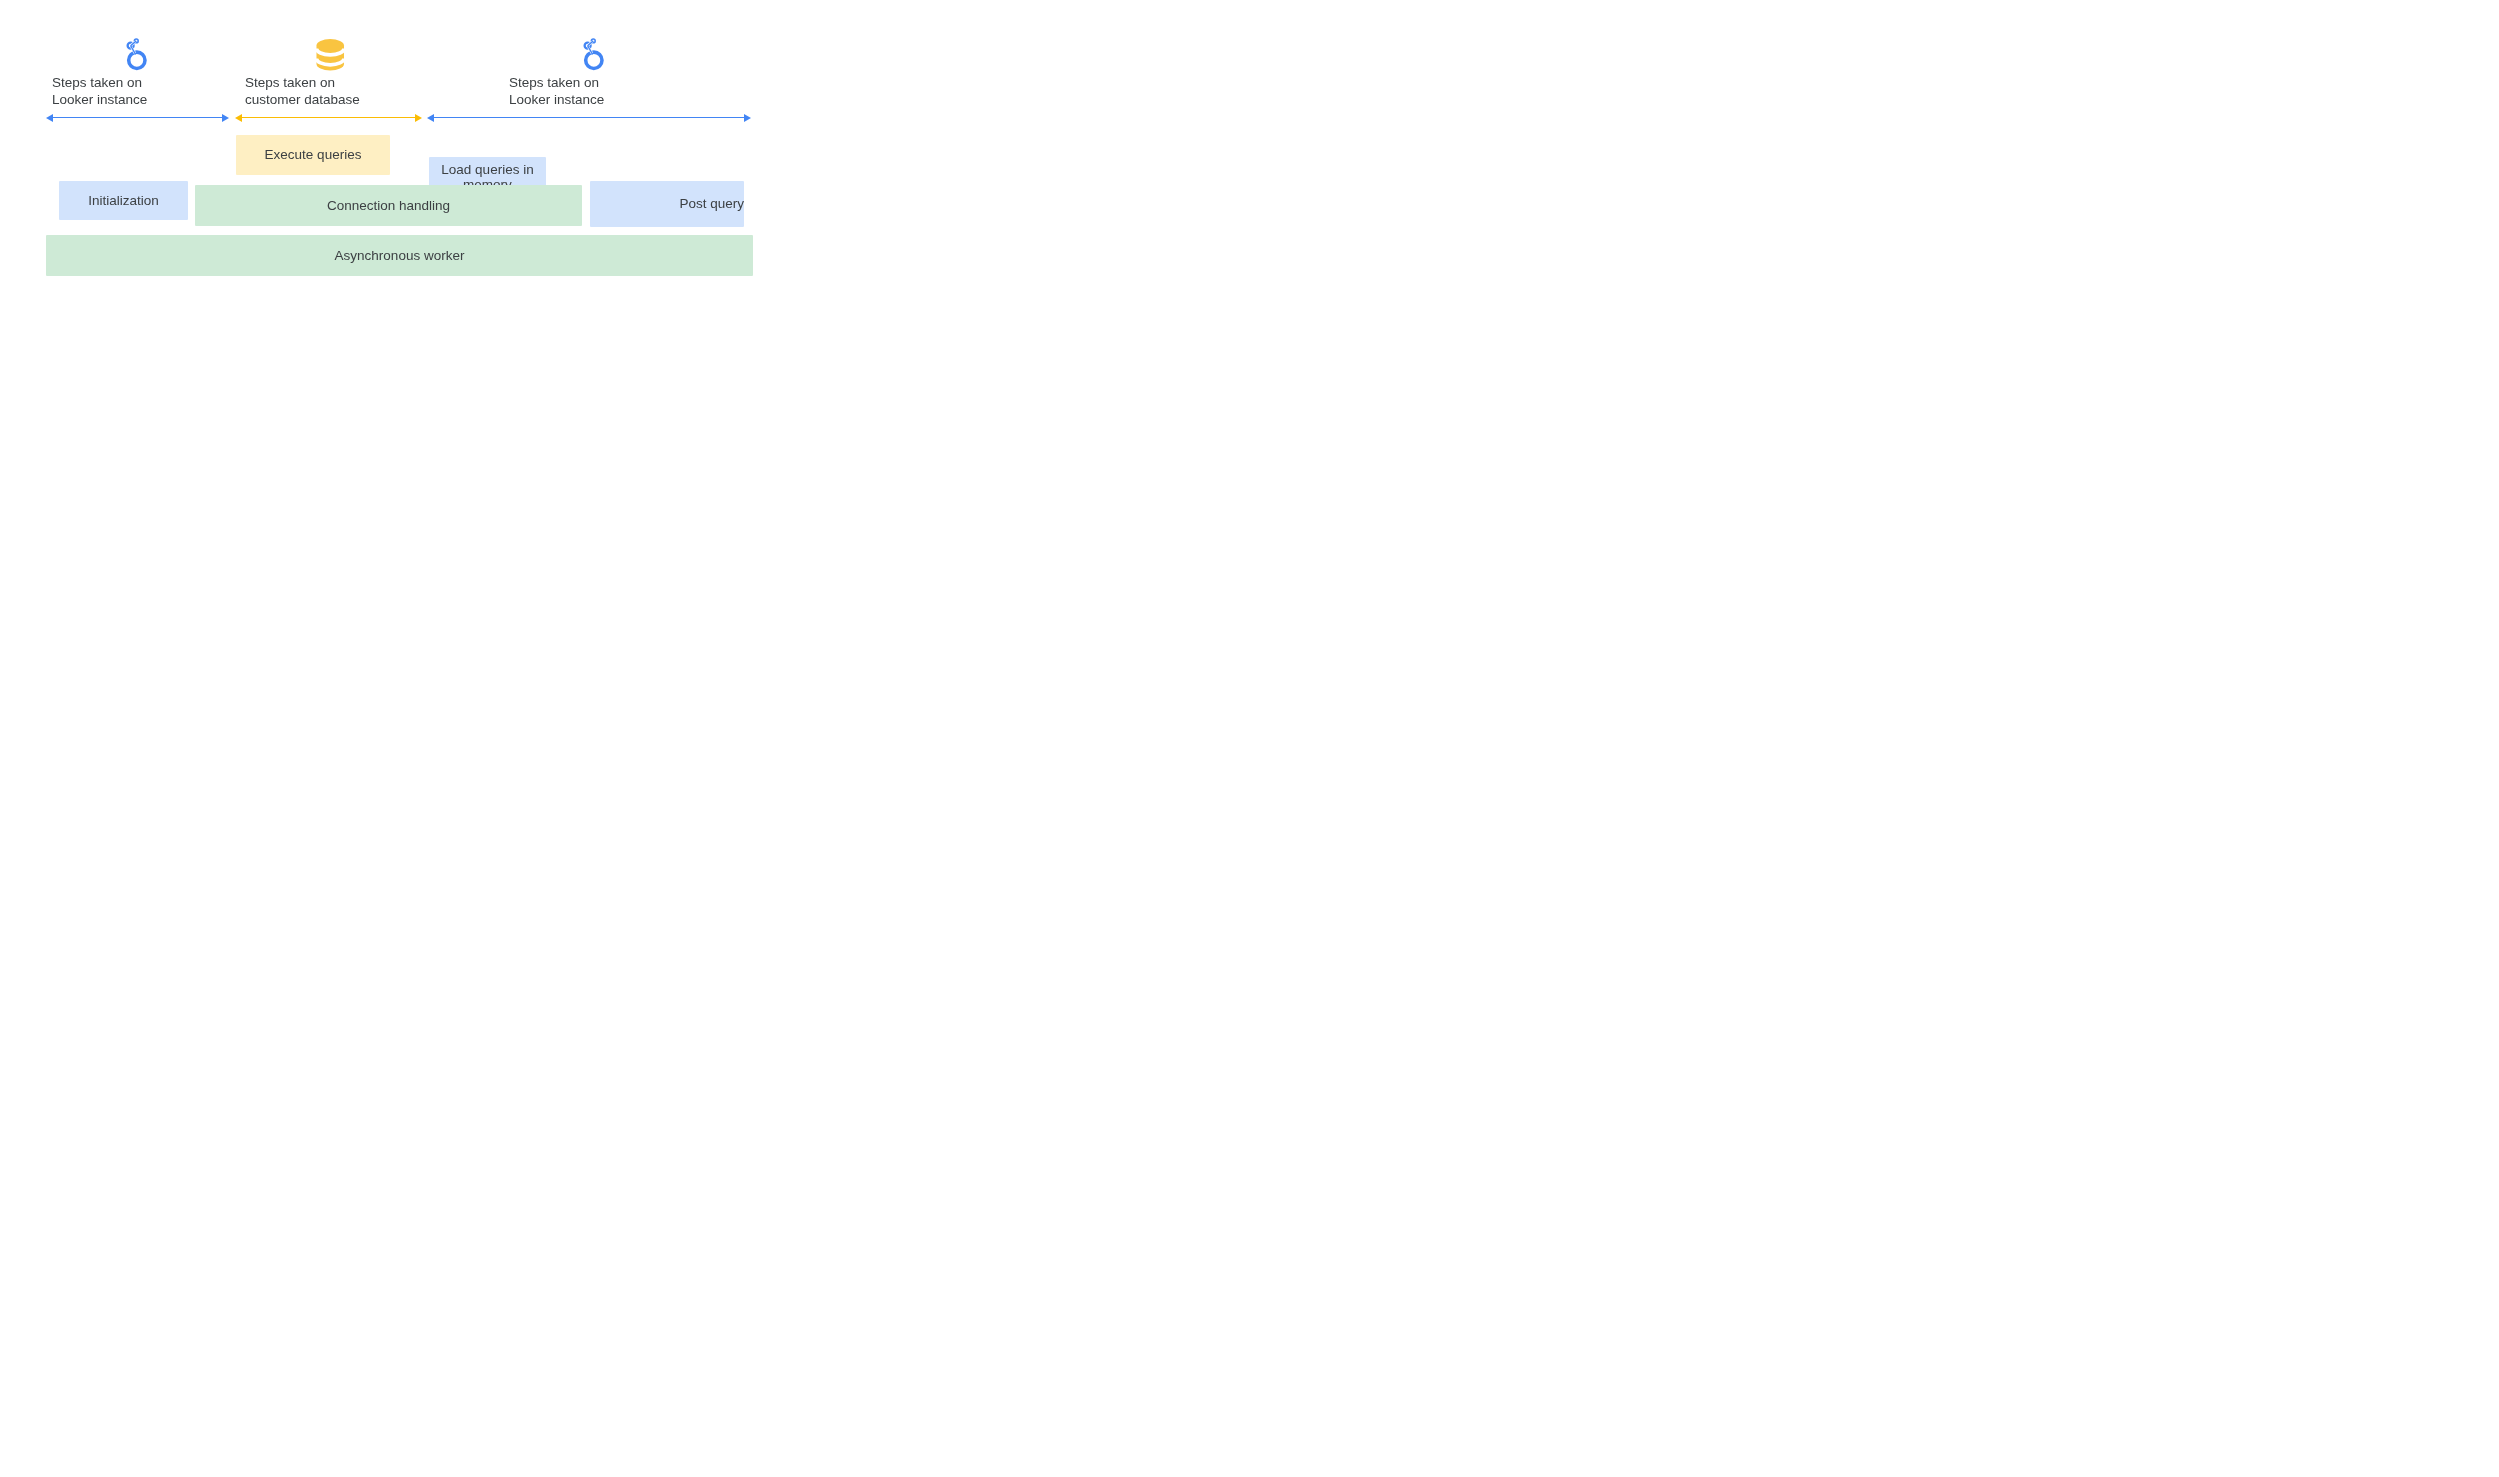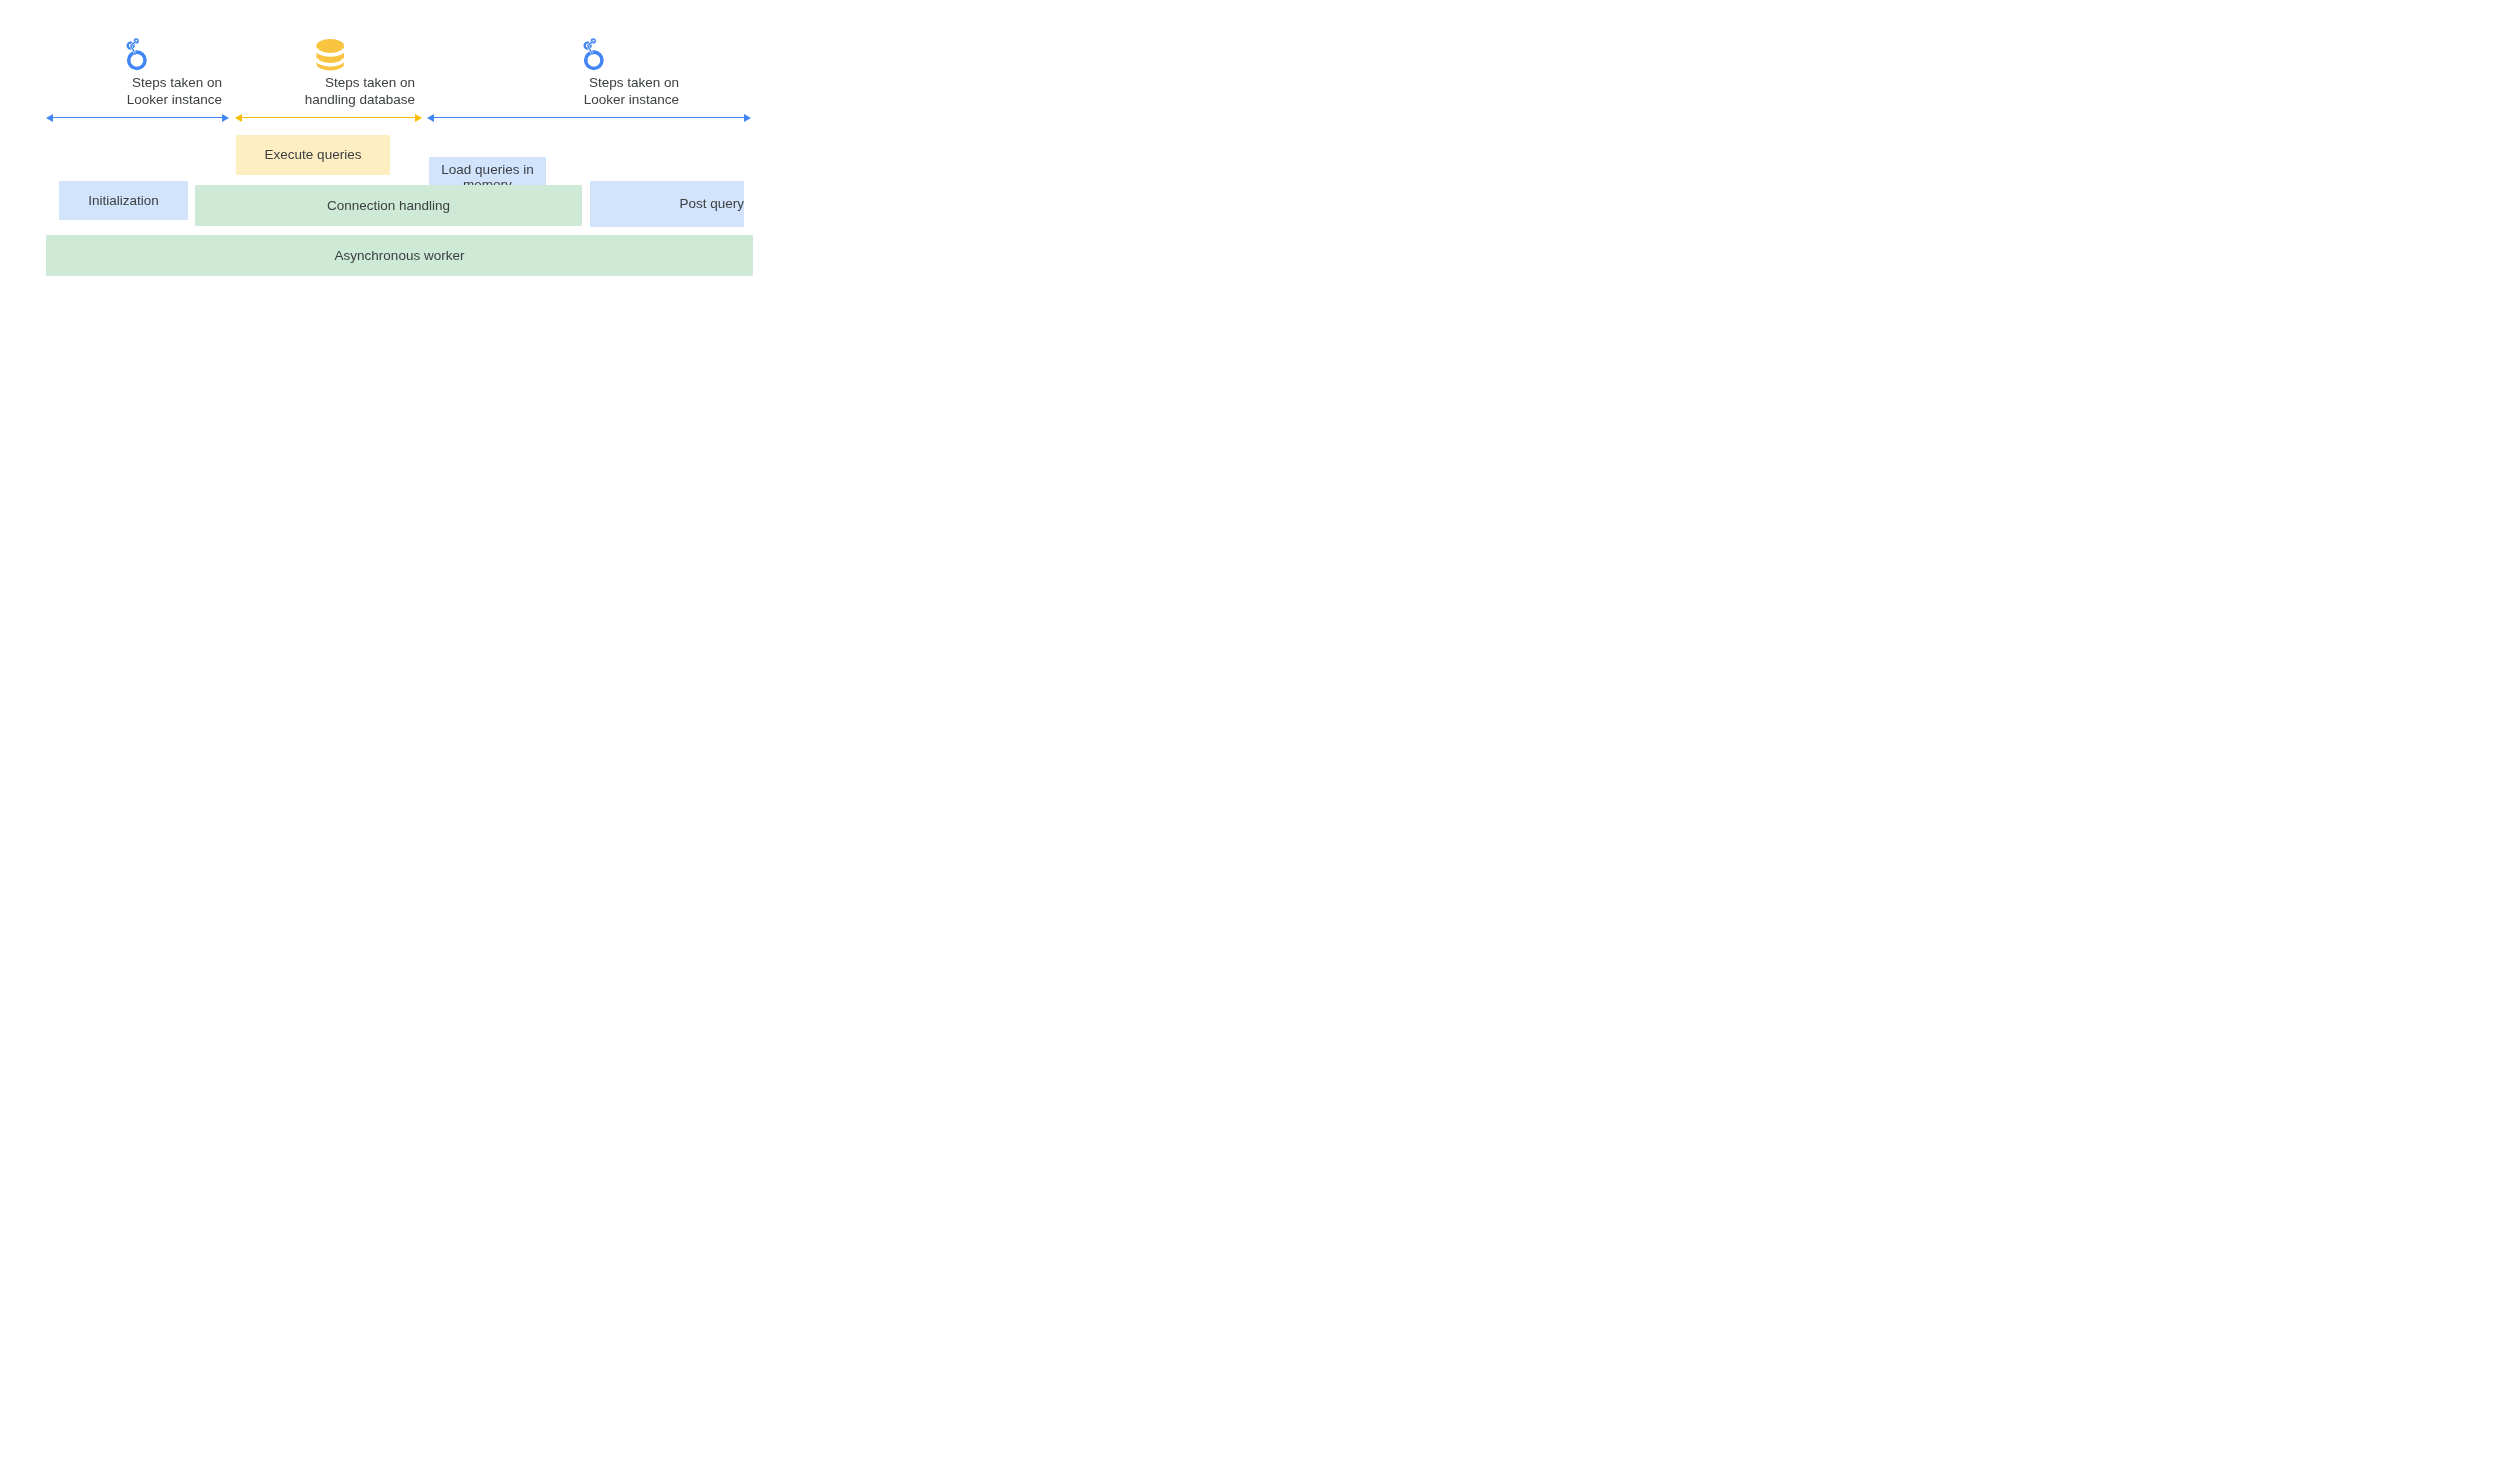--- a/index.html
+++ b/index.html
@@ -17,21 +17,21 @@
   }
   .icon { position: absolute; display: block; }
   .icon.looker-left  { left: 126px; top: 38px; width: 21.5px; height: 33px; }
   .icon.database-mid { left: 316px; top: 39px; width: 28.5px; height: 31.5px; }
   .icon.looker-right { left: 583px; top: 38px; width: 21.5px; height: 33px; }
 
   .label {
     position: absolute;
     top: 75px;
     width: 170px;
-    text-align: right;
+    text-align: left;
     font-size: 13.5px;
     line-height: 16.5px;
     color: var(--text, #3C4043);
   }
   .label.left  { left: 52px; }
   .label.mid   { left: 245px; }
   .label.right { left: 509px; }
 
   .dbl-arrow {
     position: absolute;
@@ -100,21 +100,21 @@
     <line x1="48" y1="80" x2="107" y2="30" stroke="var(--blue)" stroke-width="14"></line>
     <line x1="48" y1="80" x2="100" y2="170" stroke="var(--blue)" stroke-width="14"></line>
   </svg>
 
   <div class="label left">
     <div>Steps taken on</div>
     <div>Looker instance</div>
   </div>
   <div class="label mid">
     <div>Steps taken on</div>
-    <div>handling database</div>
+    <div>customer database</div>
   </div>
   <div class="label right">
     <div>Steps taken on</div>
     <div>Looker instance</div>
   </div>
 
   <div class="dbl-arrow a-left">
     <span class="tip l"></span>
       <span class="shaft"></span>
       <span class="tip r"></span>

